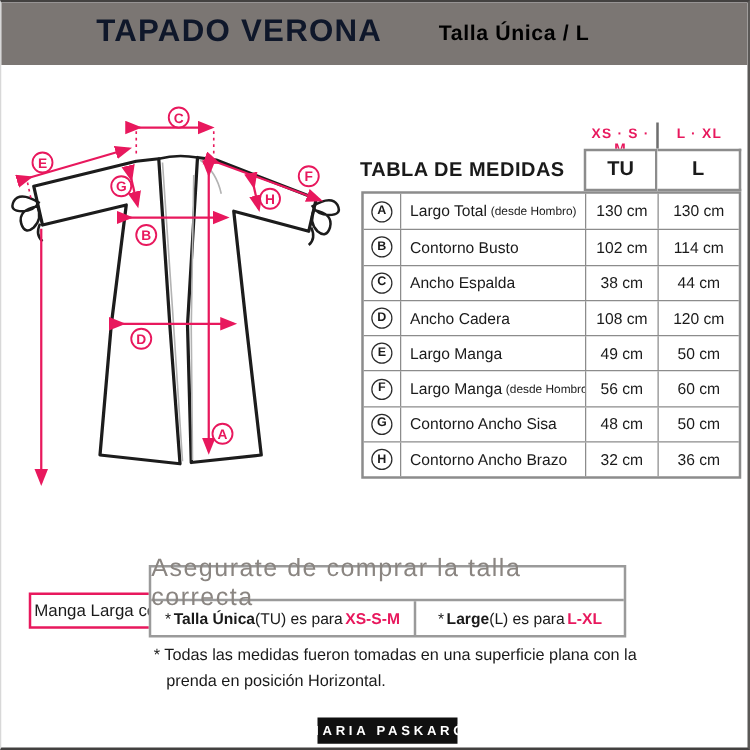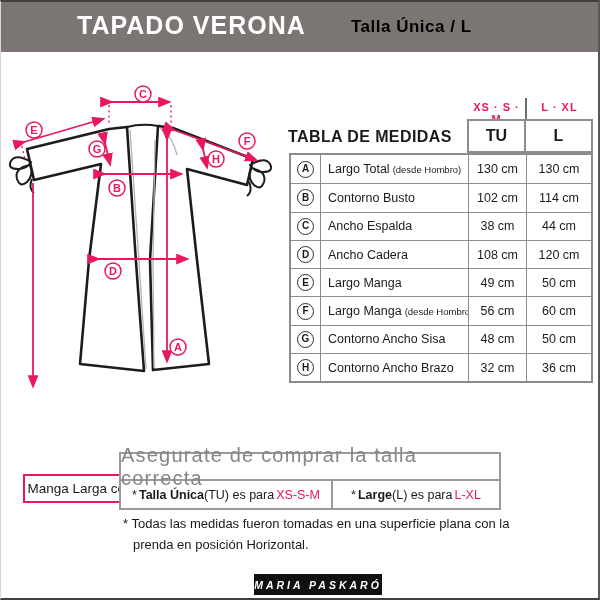--- a/index.html
+++ b/index.html
@@ -11,21 +11,21 @@
   *{margin:0;padding:0;box-sizing:border-box;}
   html,body{background:#fff;}
   body{font-family:"Liberation Sans", sans-serif; color:#1a1a1a;}
   .page{
     position:relative; width:600px; height:600px; background:#fff; overflow:hidden;
     border-top:2px solid #434140; border-bottom:2px solid #434140;
     border-right:2px solid #5a5856; border-left:1px solid #d8d8d8;
   }
   
   .topbar{position:absolute; left:0; top:0; width:100%; height:50px; background:var(--header-gray);}
-  .topbar .title{position:absolute; left:76px; top:9px; color:#ffffff; font-size:25px; font-weight:bold; letter-spacing:1px;}
+  .topbar .title{position:absolute; left:76px; top:9px; color:#0f172a; font-size:25px; font-weight:bold; letter-spacing:1px;}
   .topbar .sizelab{position:absolute; left:350px; top:15px; color:#000000; font-size:17px; font-weight:bold; letter-spacing:0.5px;}
   
   .diagram-wrap{position:absolute; left:0; top:78px; width:290px; height:390px;}
   .coat-line{stroke:#1c1c1c; stroke-width:2.6; fill:#fff; stroke-linejoin:round;}
   .coat-thin{stroke:#1c1c1c; stroke-width:2; fill:none;}
   .coat-gray{stroke:#b3b3b3; stroke-width:1.3; fill:none;}
   .meas{stroke:var(--accent-pink); stroke-width:1.8; fill:none;}
   .meas-dot{stroke:var(--accent-pink); stroke-width:1.3; fill:none; stroke-dasharray:2.2,3;}
   marker path{fill:var(--accent-pink);}
   .lab-circle{fill:#fff; stroke:var(--accent-pink); stroke-width:1.5;}
@@ -64,29 +64,29 @@
   .info-box{position:absolute; left:118px; top:450px; width:382px; border:2px solid #9a9a9a; background:#fff;}
   .info-head{
     height:27px; display:flex; align-items:center; justify-content:center;
     color:var(--muted-text); font-size:20px; letter-spacing:1.2px; border-bottom:2px solid #9a9a9a;
   }
   .info-row{display:flex; height:27px;}
   .info-cell{display:flex; align-items:center; justify-content:center; font-size:12.5px; white-space:nowrap;}
   .info-cell.ic1{width:212px; border-right:2px solid #9a9a9a;}
   .info-cell.ic2{width:166px;}
   .info-cell .b{font-weight:bold; margin:0 0 0 2px;}
-  .info-cell .pink{font-weight:normal; color:var(--accent-pink); margin-left:2px;}
+  .info-cell .pink{font-weight:bold; color:var(--accent-pink); margin-left:2px;}
   
   .notes{position:absolute; left:122px; top:512px; width:402px; font-size:13px; line-height:1.6;}
   .notes p{padding-left:10px; text-indent:-10px;}
   
   .brandbar{
-    position:absolute; left:253px; top:572px; width:128px; height:21px; background:#101010;
+    position:absolute; left:253px; top:572px; width:112px; height:21px; background:#101010;
     display:flex; align-items:center; justify-content:center;
-    color:#fff; font-size:10.5px; font-weight:bold; letter-spacing:3px; white-space:nowrap;font-style:italic;
+    color:#fff; font-size:10.5px; font-weight:bold; letter-spacing:3px; white-space:nowrap;
   }
 </style>
 </head>
 <body>
 
 <div class="page">
 
   <div class="topbar">
     <span class="title">TAPADO VERONA</span>
     <span class="sizelab">Talla Única   /   L</span>

